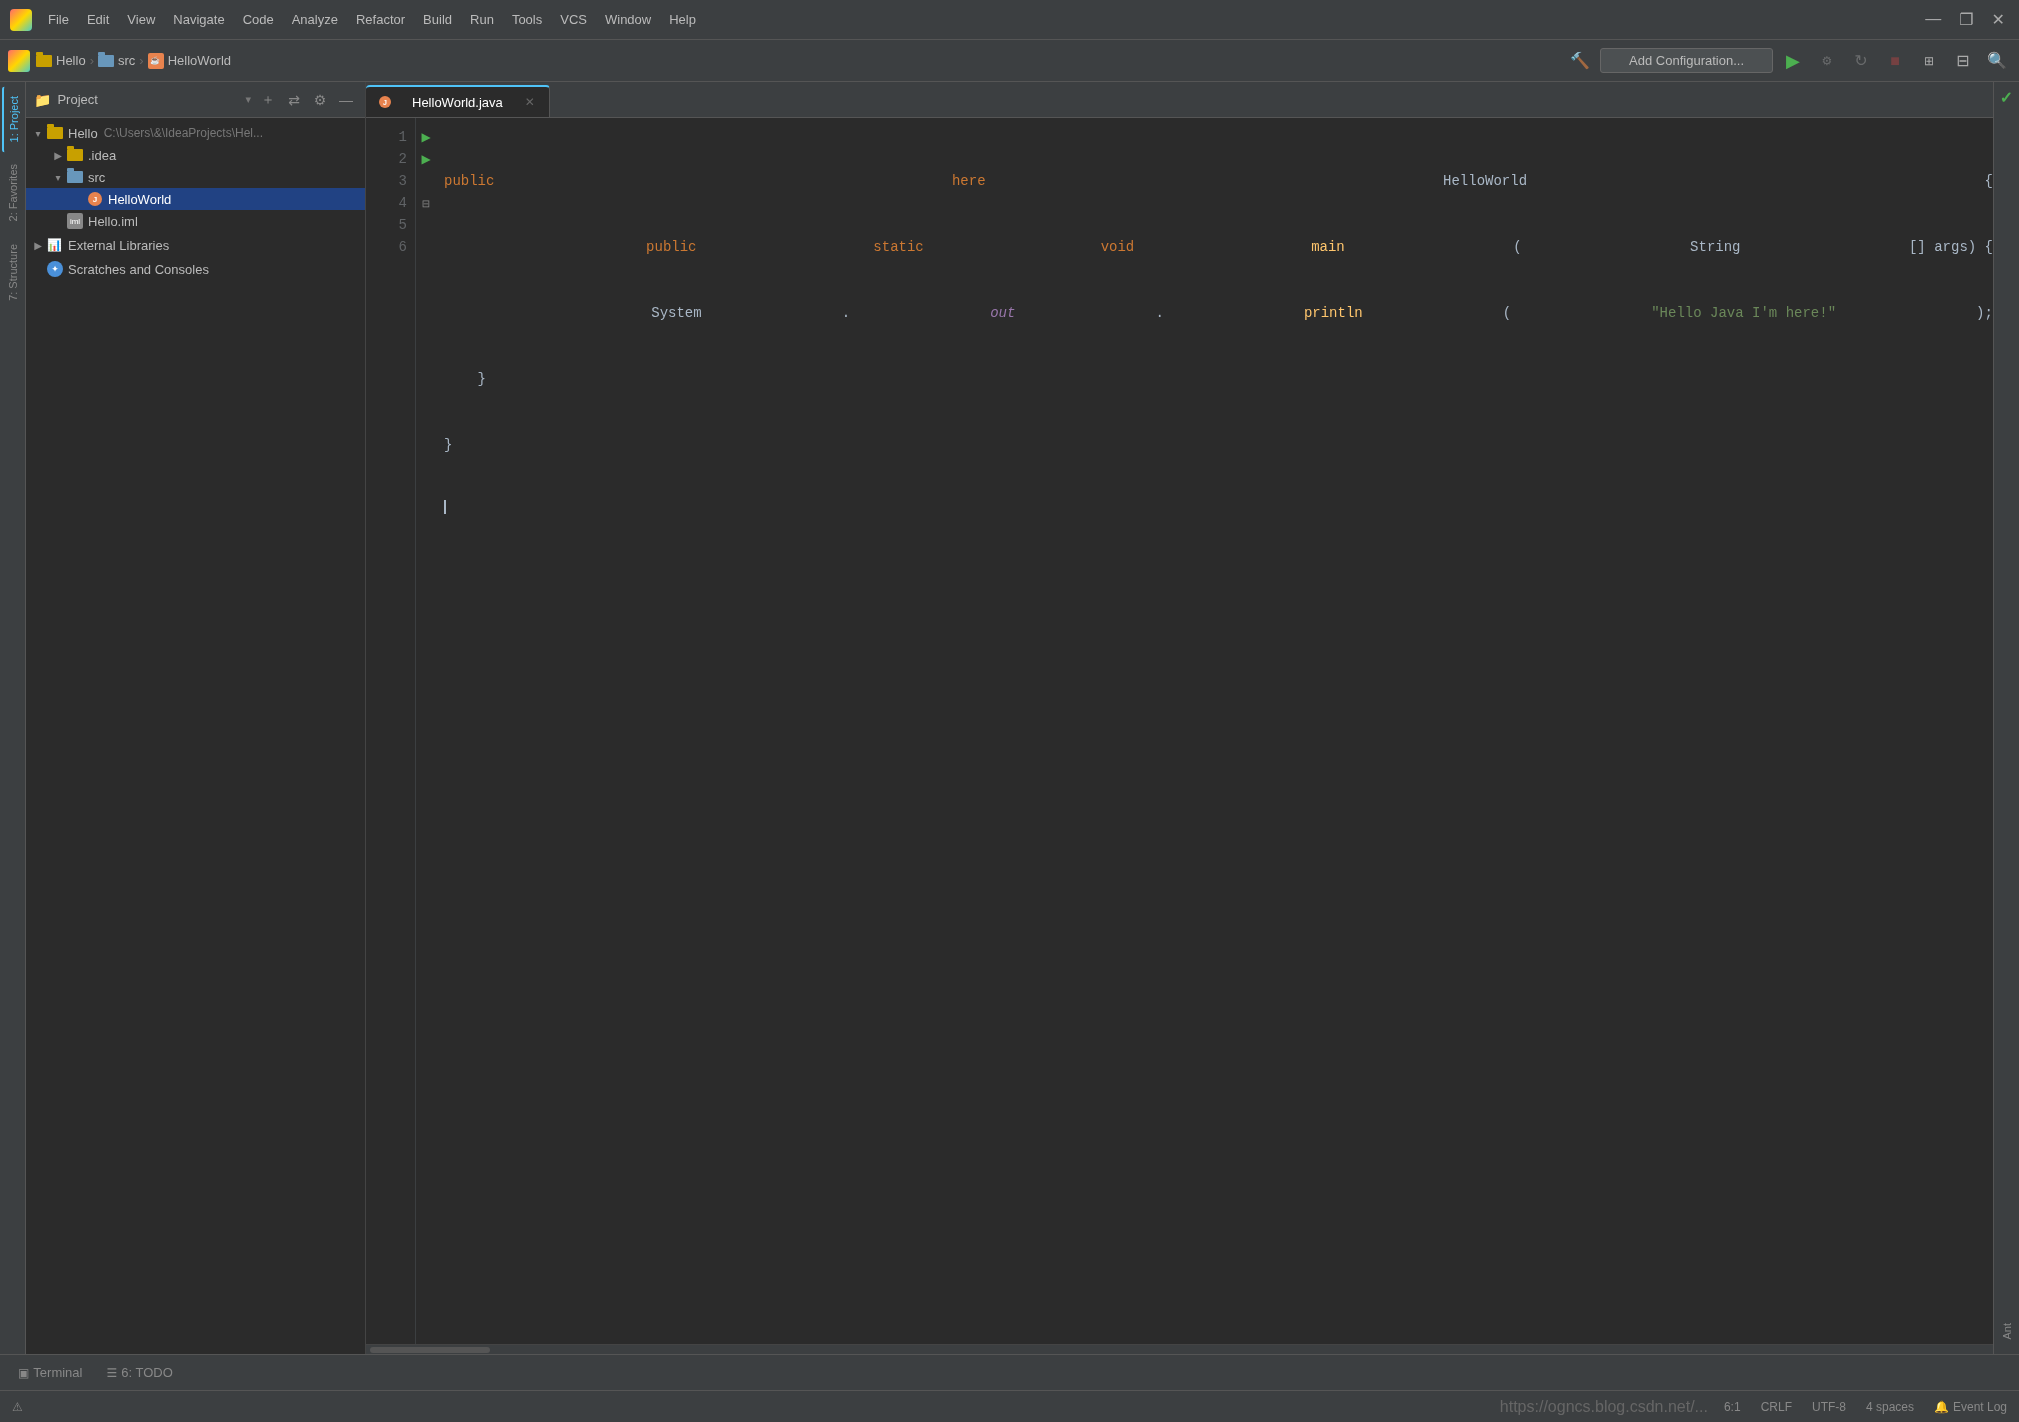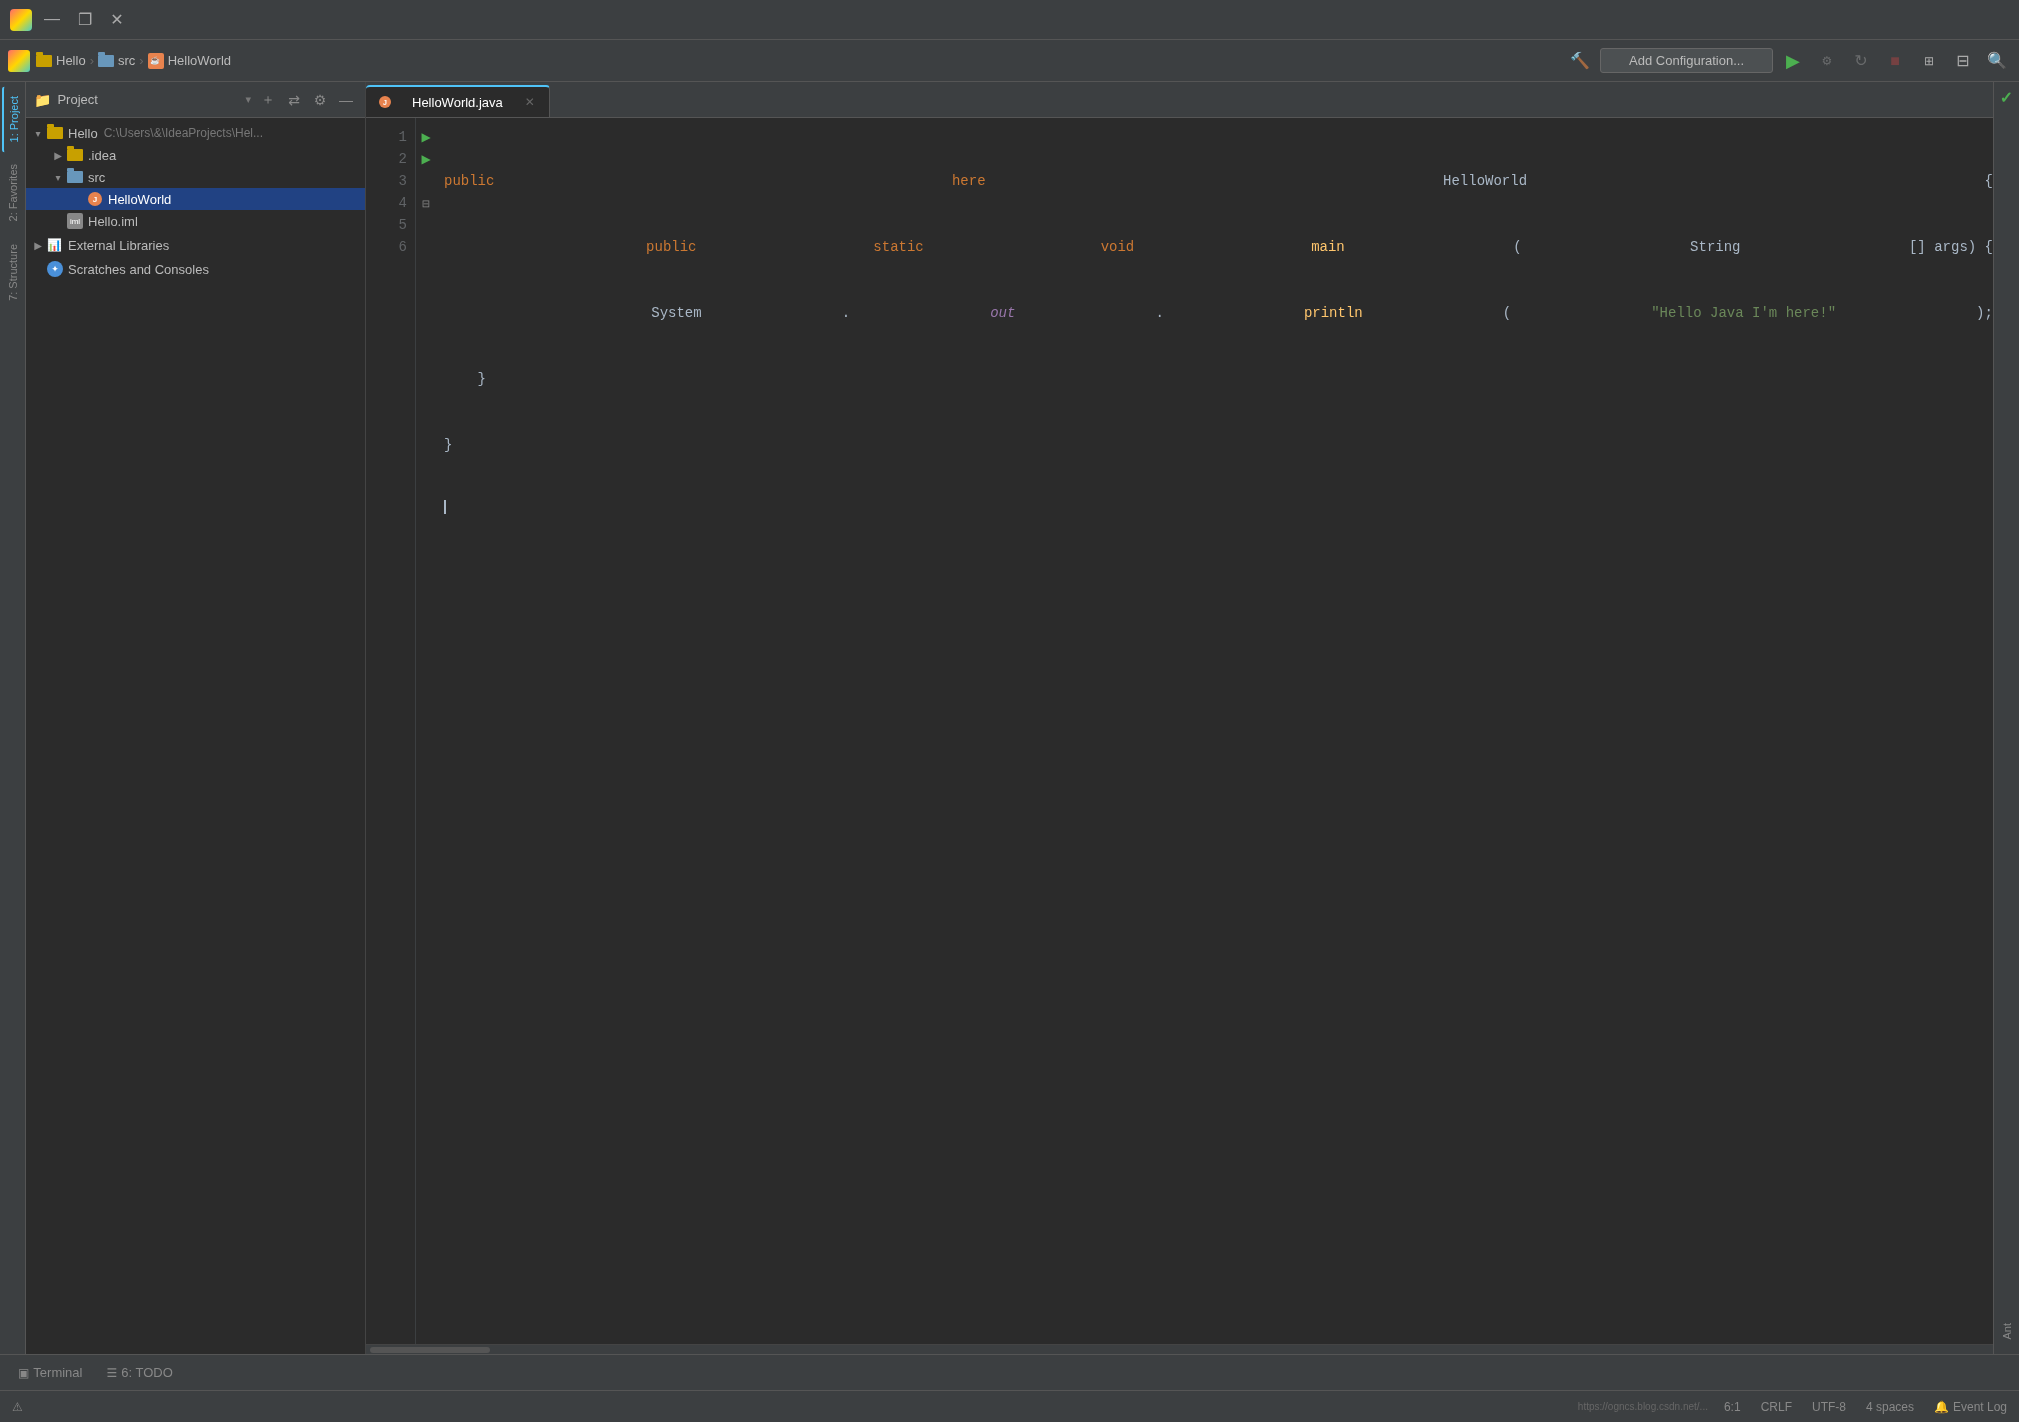--- a/index.html
+++ b/index.html
@@ -463,20 +463,35 @@
       height: 6px;
       background: #555;
       border-radius: 3px;
     }
   </style>
 </head>
 <body>
 
 <div id="title-bar">
   <div class="app-icon"></div>
+  <div class="menu-bar">
+    <span class="menu-item">File</span>
+    <span class="menu-item">Edit</span>
+    <span class="menu-item">View</span>
+    <span class="menu-item">Navigate</span>
+    <span class="menu-item">Code</span>
+    <span class="menu-item">Analyze</span>
+    <span class="menu-item">Refactor</span>
+    <span class="menu-item">Build</span>
+    <span class="menu-item">Run</span>
+    <span class="menu-item">Tools</span>
+    <span class="menu-item">VCS</span>
+    <span class="menu-item">Window</span>
+    <span class="menu-item">Help</span>
+  </div>
   <div class="window-controls">
     <span class="win-btn">—</span>
     <span class="win-btn">❐</span>
     <span class="win-btn">✕</span>
   </div>
 </div>
 
 <div id="toolbar">
 
   <div style="width:22px;height:22px;background:linear-gradient(135deg,#ff6b6b,#ffd700,#4ecdc4);border-radius:3px;flex-shrink:0;"></div>
@@ -665,21 +680,21 @@
     <span>6: TODO</span>
   </div>
 </div>
 
 <div id="status-bar">
   <div class="status-item">
     <span>⚠</span>
   </div>
   <div class="spacer"></div>
   <div class="status-right">
-    <span style="font-size:10px;color:#666;">https://ogncs.blog.csdn.net/...</span>
+    <span style="font-size:16px;color:#666;">https://ogncs.blog.csdn.net/...</span>
     <div class="status-item">
       <span>6:1</span>
     </div>
     <div class="status-item">
       <span>CRLF</span>
     </div>
     <div class="status-item">
       <span>UTF-8</span>
     </div>
     <div class="status-item">

